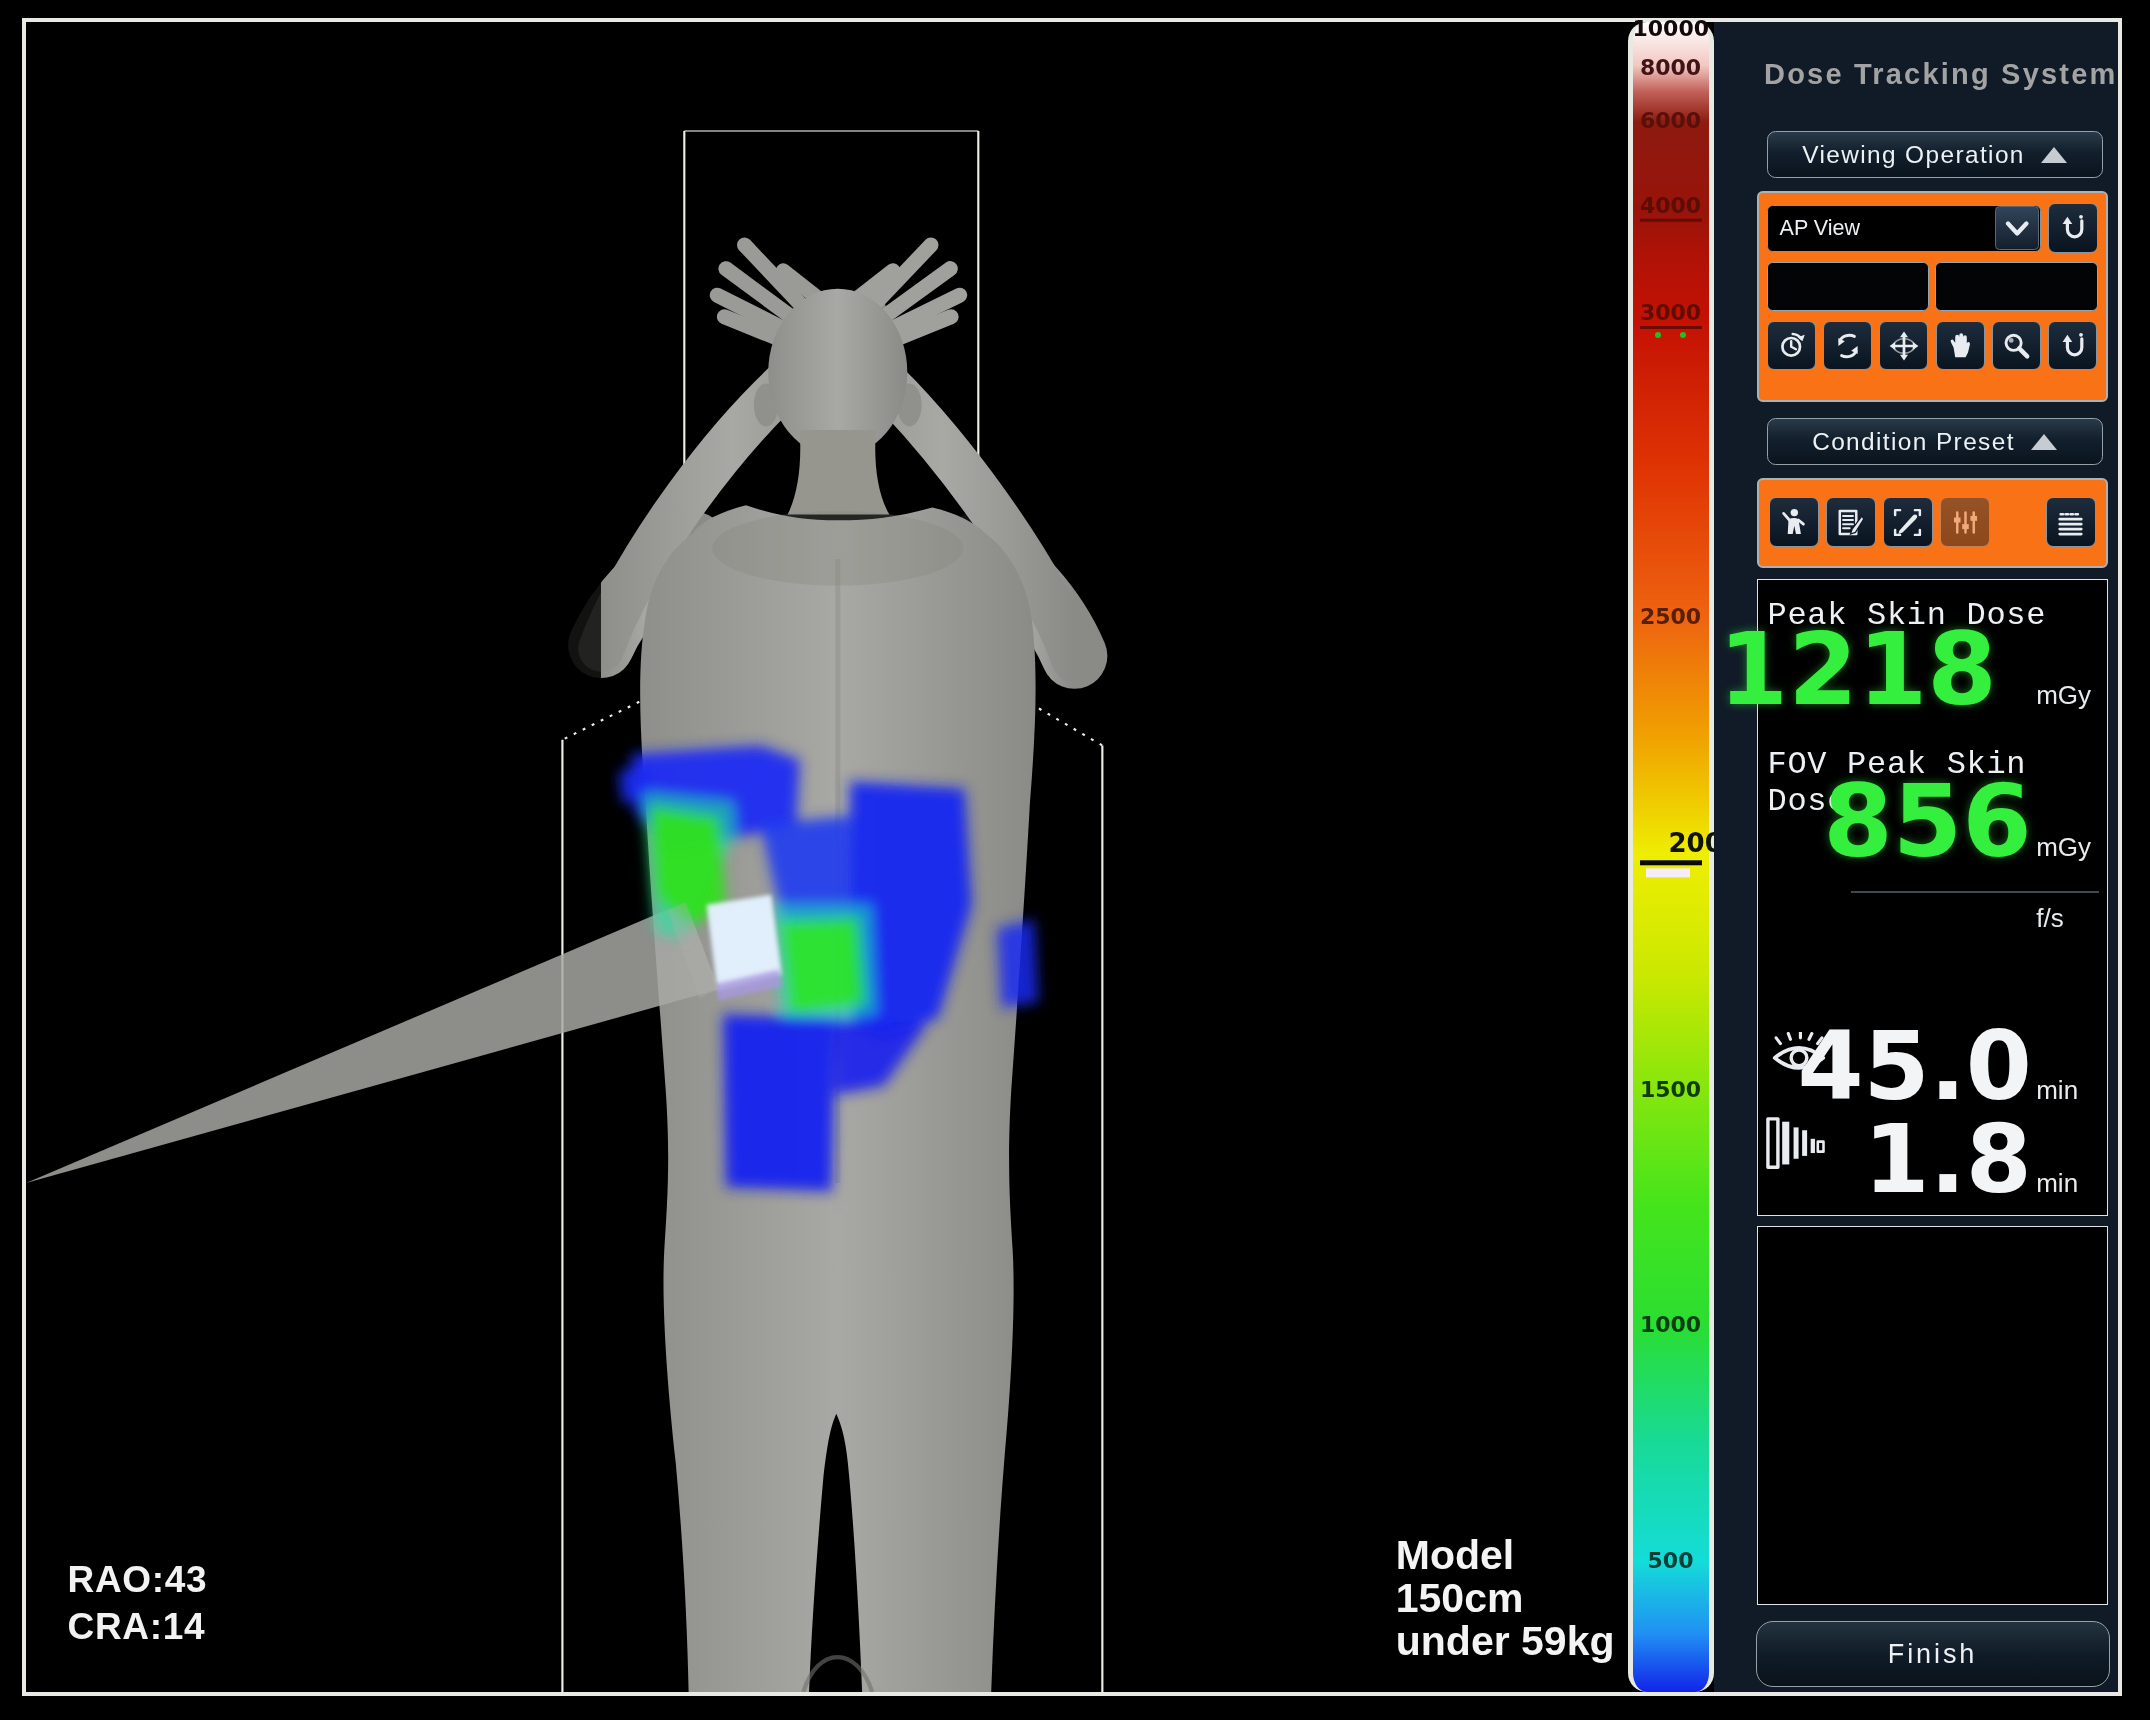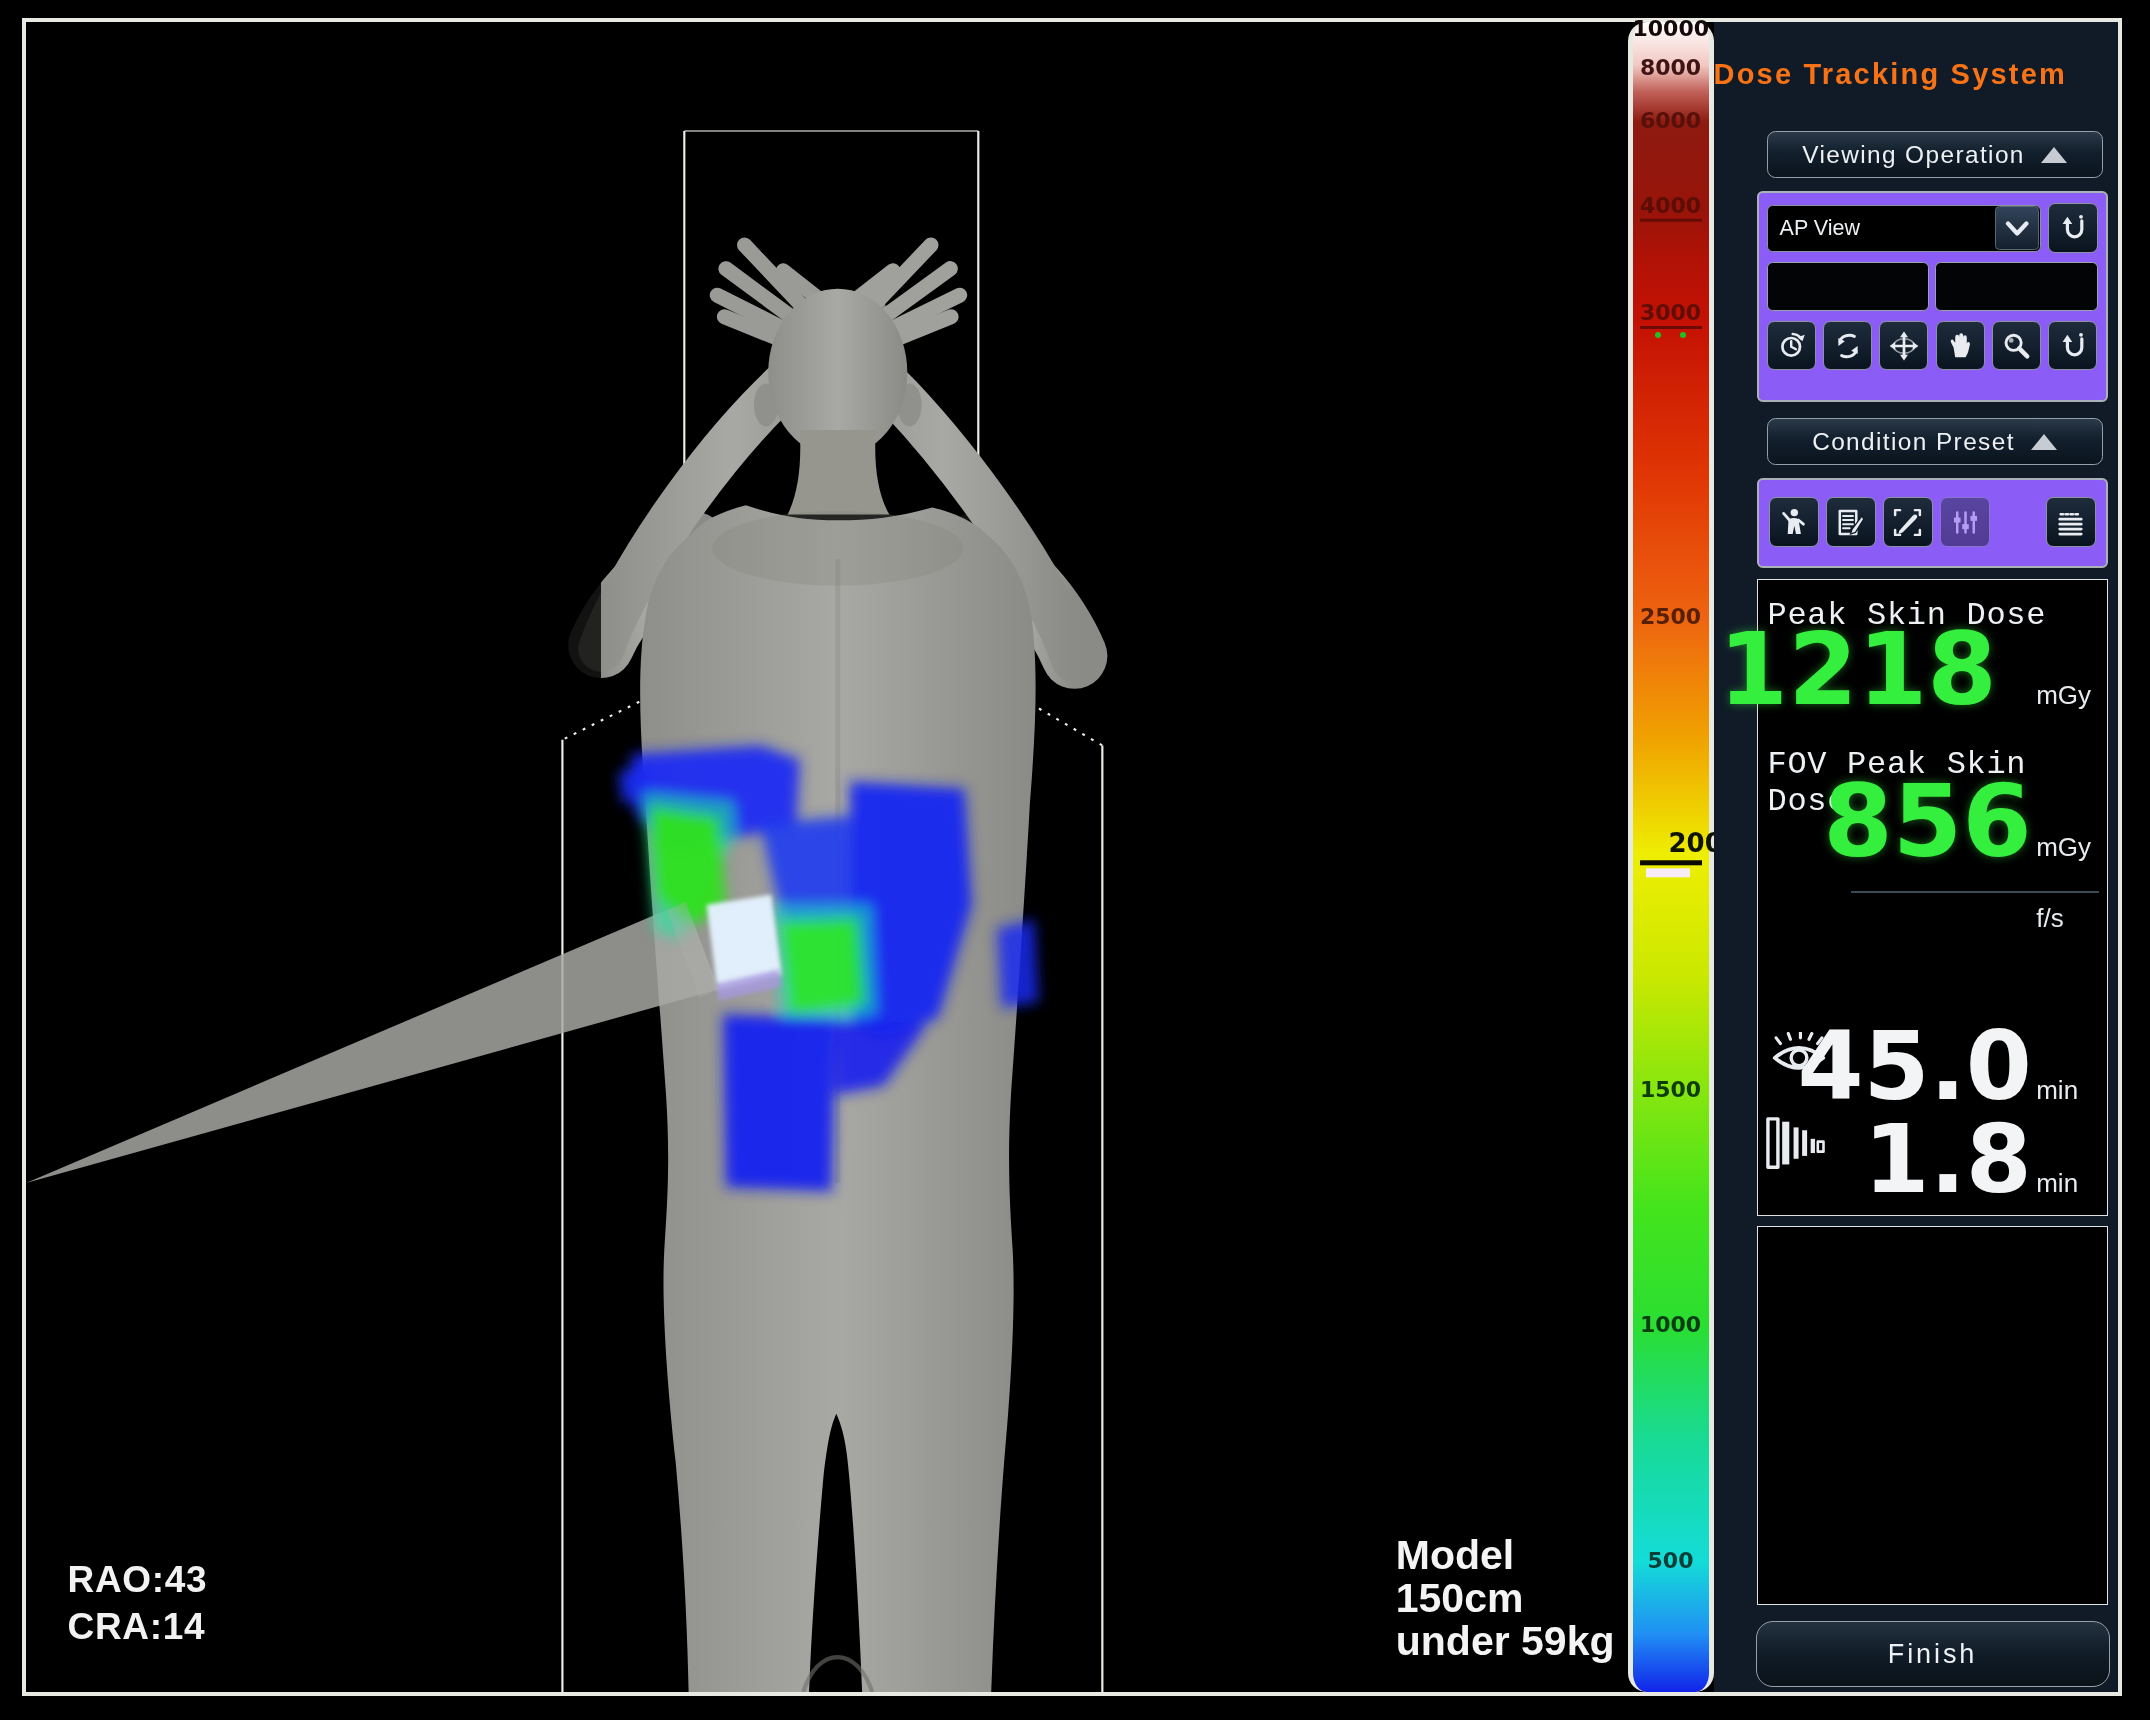--- a/index.html
+++ b/index.html
@@ -24,31 +24,31 @@
   .cb-tick{position:absolute;left:0;width:100%;transform:translateY(-55%);text-align:center;
            font-family:"DejaVu Sans",sans-serif;font-weight:bold;font-size:22px;letter-spacing:0;}
   .cb-tick .ul{margin:1.4px auto 0 auto;width:62px;height:0;}
   .cb-tick .ul.dark{border-bottom:3.6px solid rgba(90,10,5,.85);}
   .cb-tick .ul.black{border-bottom:5px solid #0a0a00;}
   .cb-marks{display:flex;justify-content:center;gap:18.6px;margin-top:2.2px;}
   .cb-dot{width:6.5px;height:6.5px;border-radius:50%;background:#20c020;}
   .cb-whitetick{margin:2.9px auto 0 13px;width:44px;height:9.3px;background:#f7ecf7;}
   
   .panel{position:absolute;left:1688px;top:0;width:404px;height:1670px;background:#101b27;}
-  .panel-title{position:absolute;top:36px;left:0;width:100%;text-align:left;font-size:29px;
-               font-weight:600;letter-spacing:2.2px;color:#f97316;}
+  .panel-title{position:absolute;top:36px;left:0;width:100%;text-align:right;font-size:29px;
+               font-weight:600;letter-spacing:2.2px;color:#a3a3a3;}
   .hdr-btn{position:absolute;left:53px;width:336px;height:47px;box-sizing:border-box;
            border:1.4px solid #96a0a8;border-radius:8.6px;
            background:linear-gradient(#2b3a4a 0%,#121f2c 45%,#0a141e 100%);
            display:flex;align-items:center;justify-content:center;gap:16px;
            font-size:24.4px;letter-spacing:1.4px;color:#eef1f4;cursor:pointer;}
   .tri-up{width:0;height:0;border-left:13px solid transparent;border-right:13px solid transparent;
           border-bottom:16px solid #c6ccd1;}
   .group-box{position:absolute;left:43px;width:351px;box-sizing:border-box;
-             border:2.2px solid #aab2b8;border-radius:5.7px;background:#8b5cf6;}
+             border:2.2px solid #aab2b8;border-radius:5.7px;background:#f97316;}
   .dropdown{position:absolute;left:8.6px;top:11.5px;width:274px;height:47px;box-sizing:border-box;
             background:#000;border:1.4px solid #8a949c;border-radius:5.7px;display:flex;align-items:center;}
   .dropdown .dd-text{flex:1;padding-left:11.5px;font-size:21.5px;color:#eef1f4;}
   .dd-chevron{width:42px;height:42px;margin-right:1.4px;border-radius:4.3px;
               background:linear-gradient(#31445a,#141f2c);border:0.7px solid #5a6874;
               display:flex;align-items:center;justify-content:center;}
   .dd-chevron svg{display:block;}
   .icon-btn{width:49px;height:49px;box-sizing:border-box;border:1.4px solid #8a949e;border-radius:7.2px;
             background:linear-gradient(#1e2c3c,#0a1420);display:flex;align-items:center;
             justify-content:center;cursor:pointer;}

